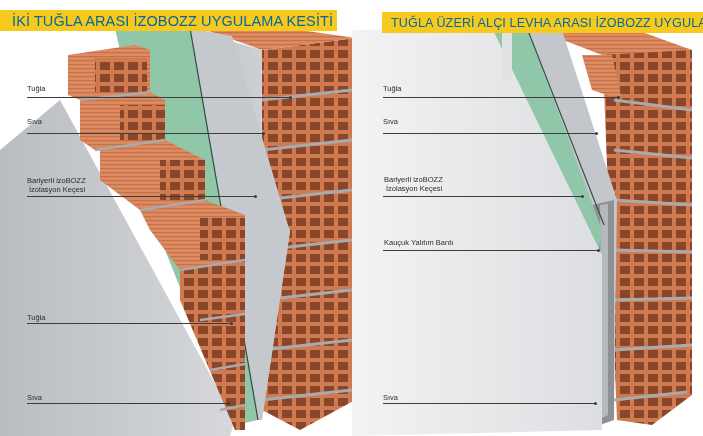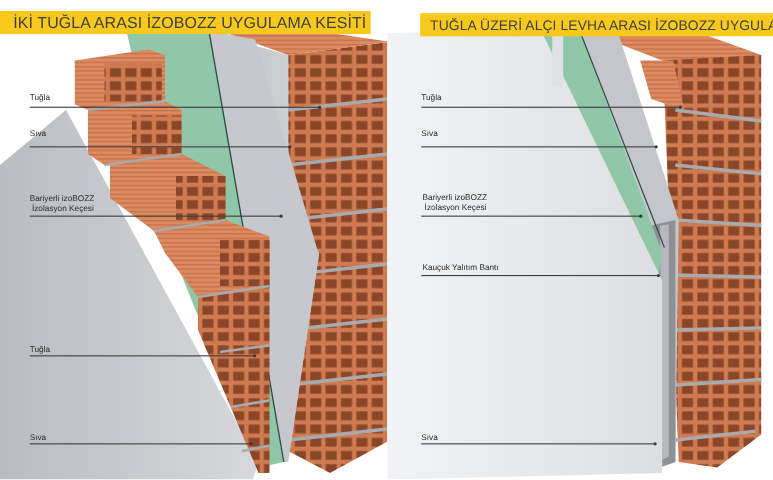--- a/index.html
+++ b/index.html
@@ -6,21 +6,21 @@
     html, body { width: 703px; height: 436px; background: #ffffff; overflow: hidden; }
     body { position: relative; font-family: "Liberation Sans", "DejaVu Sans", sans-serif; }
     .panel { position: absolute; top: 0; height: 436px; }
     .panel-left { left: 0; width: 352px; }
     .panel-right { left: 352px; width: 351px; }
     .illus { position: absolute; left: 0; top: 0; }
     .title-bar {
       position: absolute; height: 21px;
       background: #f7c91c;
       display: flex; align-items: center;
-      color: #404040; font-size: 14.5px; letter-spacing: 0.1px;
+      color: #0369a1; font-size: 14.5px; letter-spacing: 0.1px;
       white-space: nowrap; overflow: hidden;
     }
     .panel-left .title-bar { left: 0; top: 10px; width: 337px; padding-left: 12px; }
     .panel-right .title-bar { left: 30px; top: 12px; width: 321px; padding-left: 9px; font-size: 12.6px; }
     .label {
       position: absolute; font-size: 7.5px; color: #2b2b2b; line-height: 10px;
       white-space: nowrap;
     }
     .leader {
       position: absolute; height: 1px; background: #3c3c3c;

